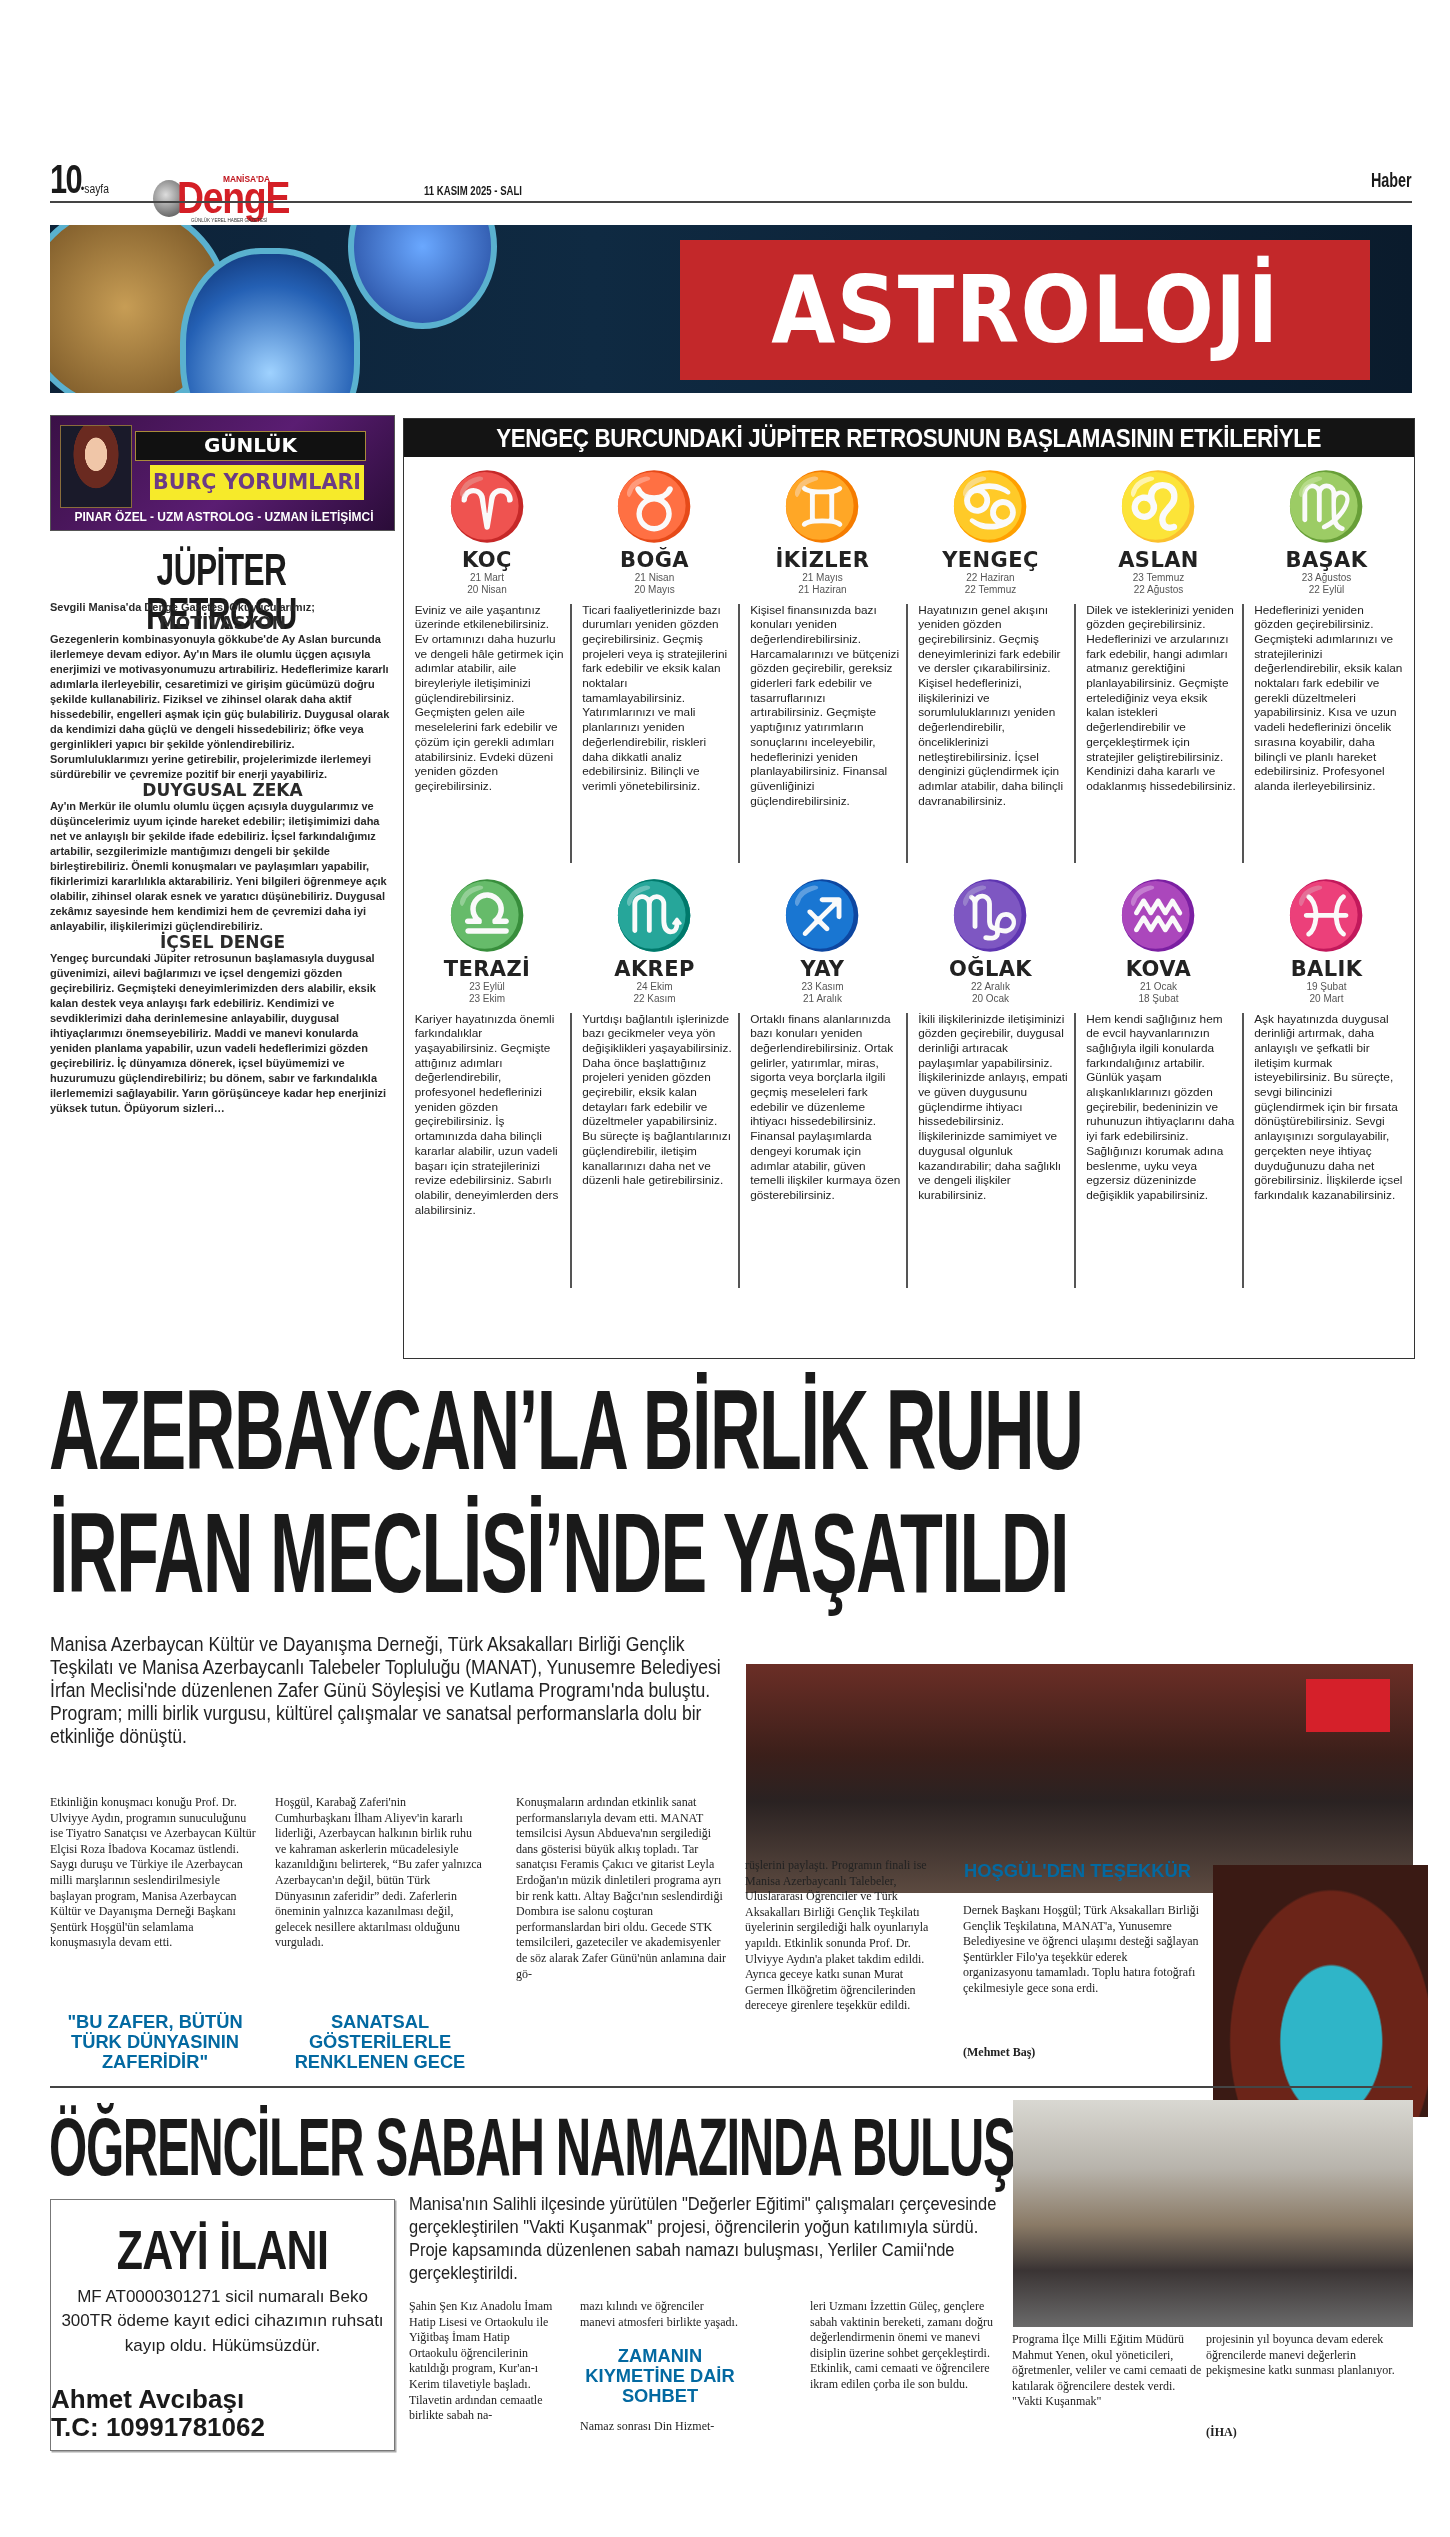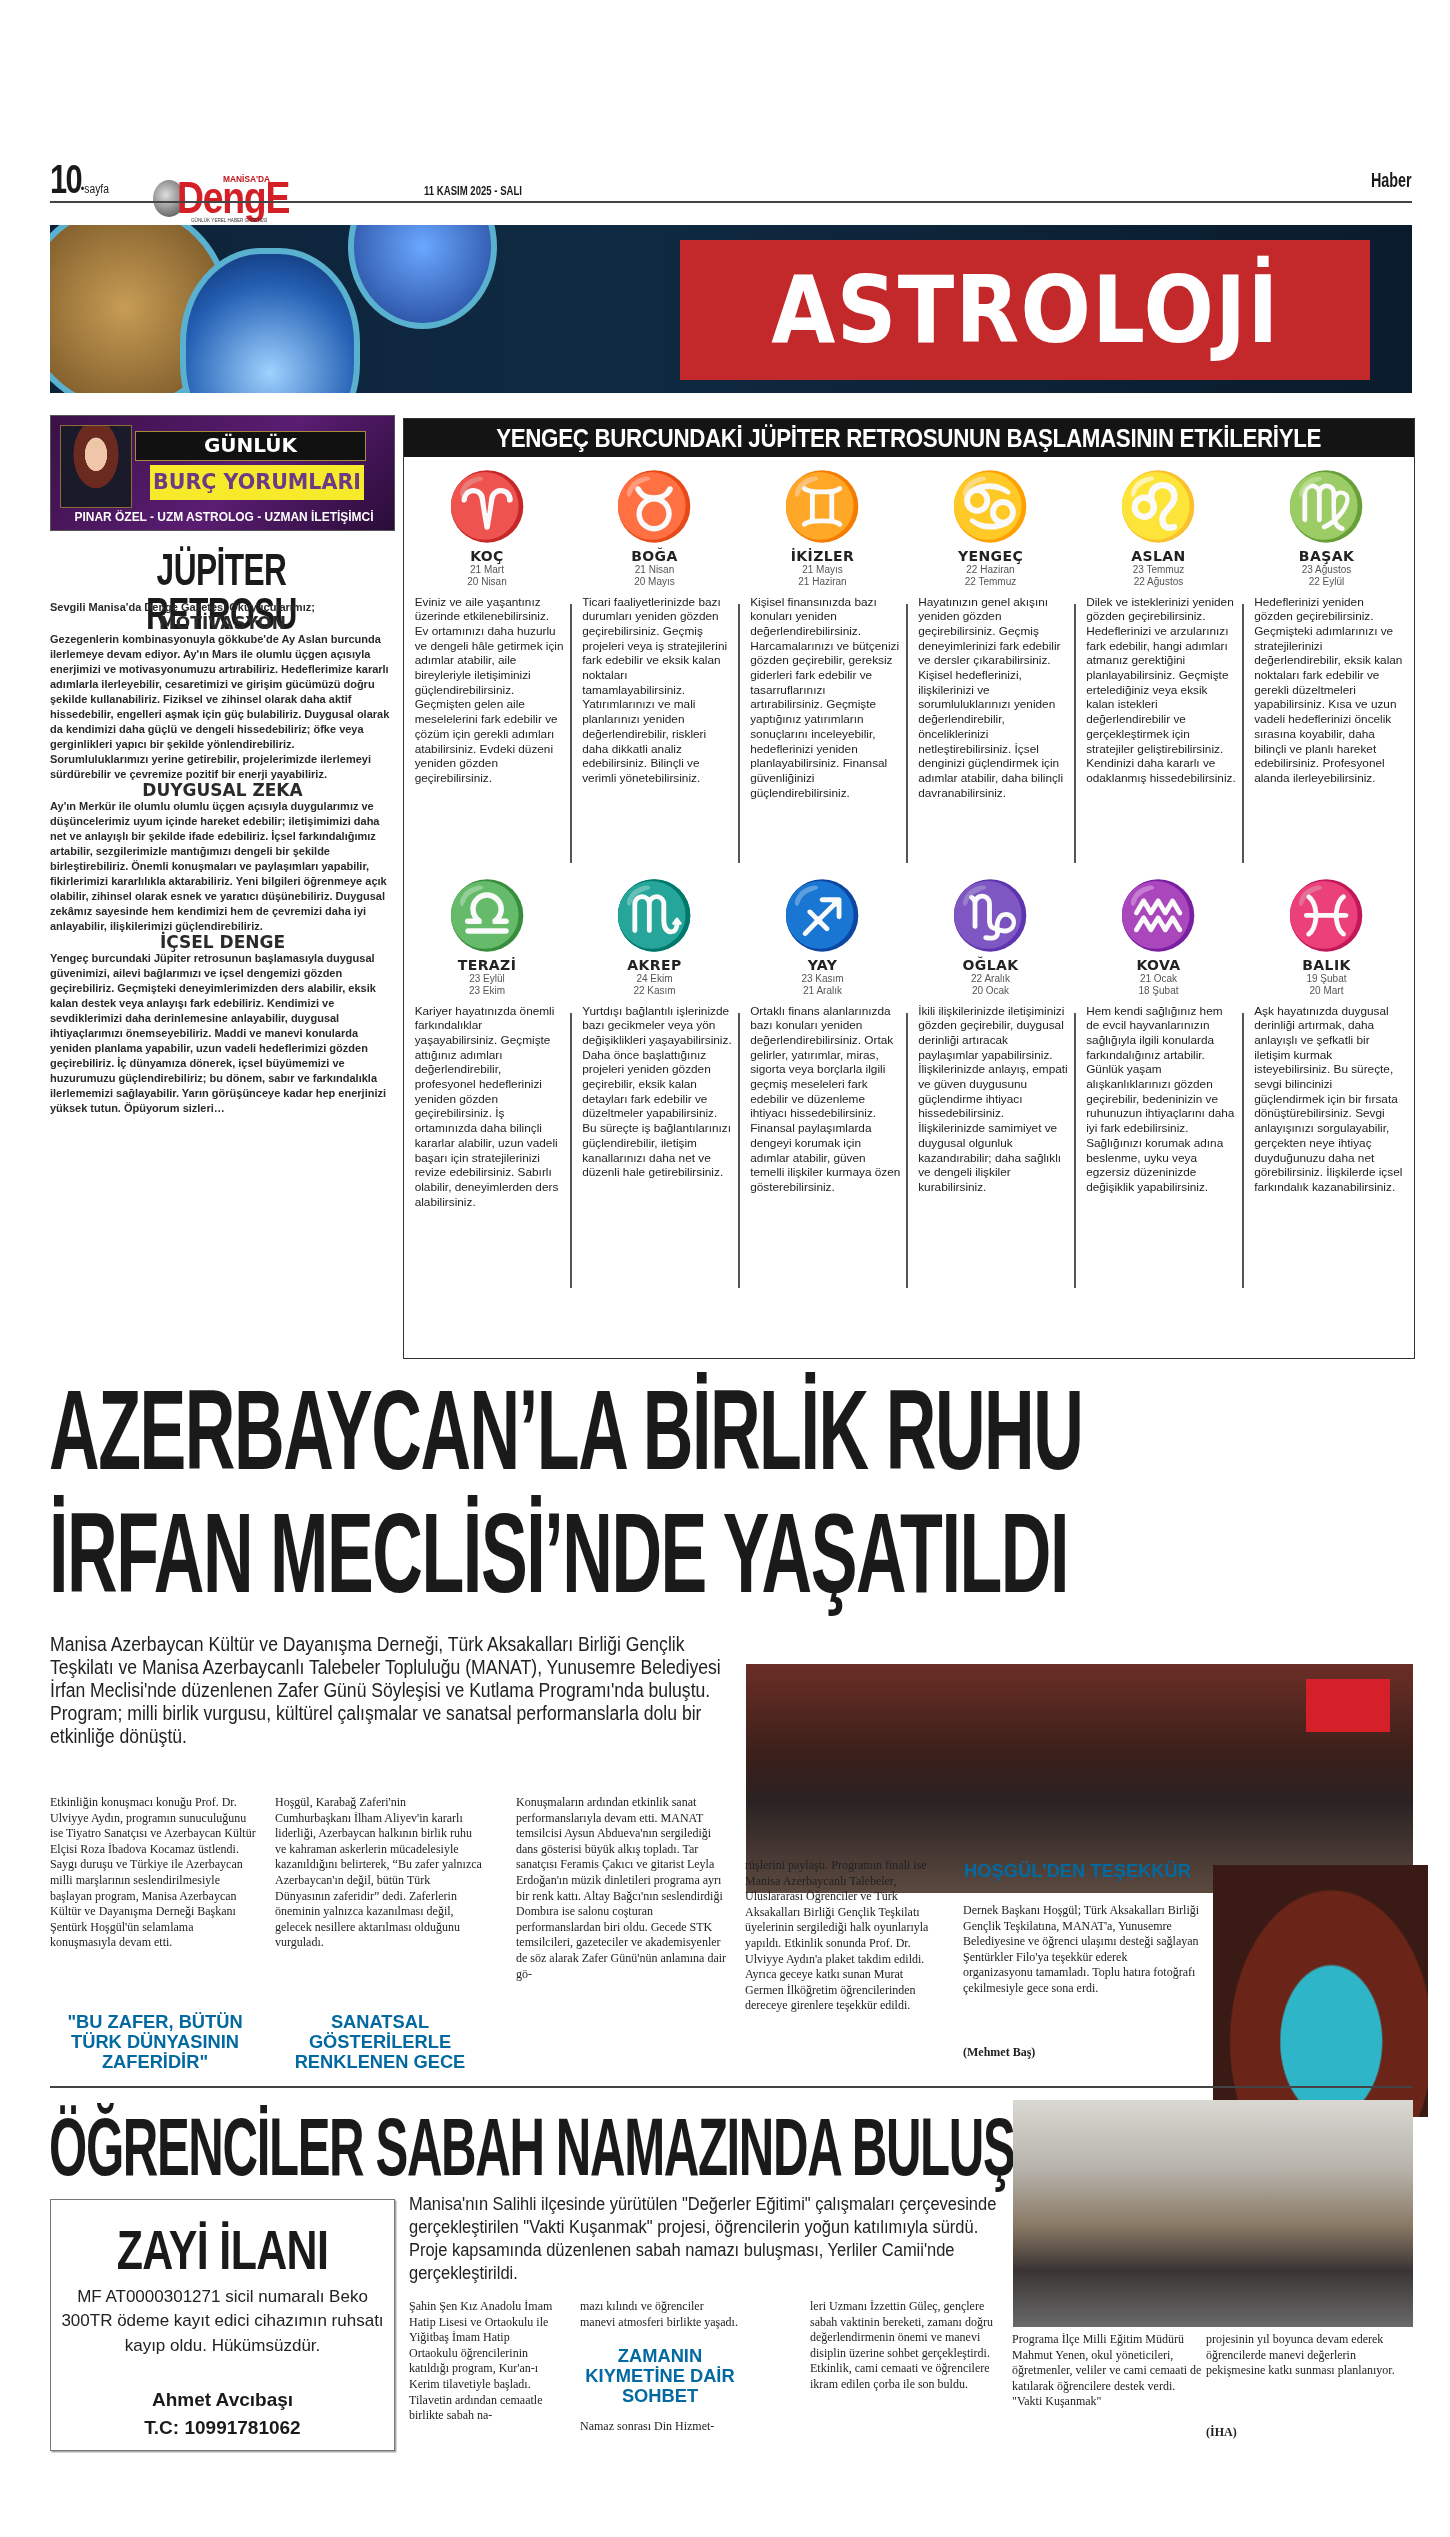--- a/index.html
+++ b/index.html
@@ -36,40 +36,40 @@
   .left-col { left: 50px; top: 600px; width: 345px; font-size: 11px; line-height: 15px; color: #2a2a2a; text-align: left; }
   .left-col p { margin: 0; font-weight: bold; }
   .left-col h3 { margin: 0; text-align: center; font-size: 17px; line-height: 17px; font-weight: 900; font-family: "DejaVu Sans", sans-serif; }
 
   
   .zodiac-box { left: 403px; top: 418px; width: 1010px; height: 939px; border: 1.5px solid #333; }
   .zodiac-header { position:absolute; left:0; top:0; right:0; height: 38px; background:#141414; color:#fff; font-weight:900; font-size:26px; line-height:38px; text-align:center; font-family: "Liberation Sans", sans-serif; letter-spacing: -0.4px; }
   .zodiac-header span { display:inline-block; transform: scaleX(0.86); }
   .sign { position:absolute; width:136px; }
   .sign .glyph { height: 73px; display:flex; align-items:center; justify-content:center; font-size: 66px; font-weight: 900; line-height: 1; }
-  .sign .name { text-align:center; font-weight: 700; font-size: 14px; font-family: "DejaVu Sans", sans-serif; color:#222; margin-top: 6.1px; letter-spacing: 0.4px; }
+  .sign .name { text-align:center; font-weight: 700; font-size: 21px; font-family: "DejaVu Sans", sans-serif; color:#222; margin-top: 6.1px; letter-spacing: 0.4px; }
   .sign .dates { text-align:center; font-size: 10px; color:#555; line-height: 11.4px; font-family: Liberation Sans, sans-serif; }
   .sign .text { margin-top: 7.6px; font-size: 11.8px; line-height: 14.7px; color:#222; padding: 0 3.1px 0 9.2px; }
   .vsep { position:absolute; width: 1.5px; background:#555; }
 
   
   .headline-big { left: 49px; width: 1366px; font-weight: 900; font-size: 113px; line-height: 1; letter-spacing: -2.3px; text-transform: none; font-family: "Liberation Sans", sans-serif; transform: scaleX(0.62); transform-origin: left; white-space: nowrap; }
   .lede { left: 50px; top: 1633px; width: 687px; font-size: 20px; line-height: 23px; color: #222; transform: scaleX(0.88); transform-origin: left; width: 782px; }
   .serif-col { font-family: "Liberation Serif", serif; font-size: 12px; line-height: 15.6px; color: #222; }
   .sub-head { font-family: "Liberation Sans", sans-serif; font-weight: 900; font-size: 18.3px; line-height: 20px; text-align: center; color: #0369a1; }
   .photo-group { left: 746px; top: 1664px; width: 667px; height: 229px; background: linear-gradient(180deg, #6b2e26 0%, #3b1f1a 40%, #2a2222 60%, #5c4a40 100%); overflow: hidden; }
   .photo-group .flag { position:absolute; right: 23px; top: 15.3px; width: 84px; height: 53px; background:#d5202a; }
   .photo-dancer { left: 1213px; top: 1865px; width: 215px; height: 252px; background: radial-gradient(ellipse at 55% 70%, #2fb5c8 0 30%, #6b2418 31% 60%, #3a1a14 61%); }
 
   .rule-mid { left: 50px; top: 2086px; width: 1362px; height: 2.3px; background: #444; }
 
   .zayi-box { left: 50px; top: 2199px; width: 343px; height: 250px; border: 1.5px solid #777; box-shadow: 1.5px 1.5px 0 #aaa; }
   .zayi-box .title { position:absolute; left:0; right:0; top: 18.3px; text-align:center; font-size: 55px; font-weight: 900; letter-spacing: -0.8px; transform: scaleX(0.78); font-family: "Liberation Sans", sans-serif; }
   .zayi-box .body { position:absolute; left:0; right:0; top: 85px; text-align:center; font-size: 17px; line-height: 24.4px; color:#222; }
-  .zayi-box .who { position:absolute; left:0; right:0; top: 186px; text-align:center; font-size: 19px; font-weight: 700; line-height: 27.5px; }
+  .zayi-box .who { position:absolute; left:0; right:0; top: 186px; text-align:left; font-size: 26px; font-weight: 700; line-height: 27.5px; }
   .photo-mosque { left: 1013px; top: 2100px; width: 400px; height: 227px; background: linear-gradient(180deg, #d9d8d2 0%, #b8b4ac 30%, #8a7a66 55%, #3a3434 75%, #6a6a6a 100%); }
 </style>
 </head>
 <body>
 
 <div class="abs page-num"><span>10</span><small>•</small><small>sayfa</small></div>
 <div class="abs logo">
   <div class="globe"></div>
   <div class="small-top">MANİSA'DA</div>
   <div class="main">DengE</div>

